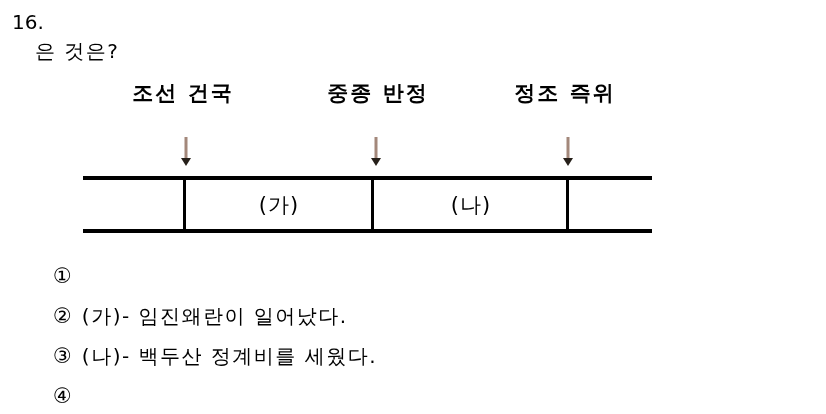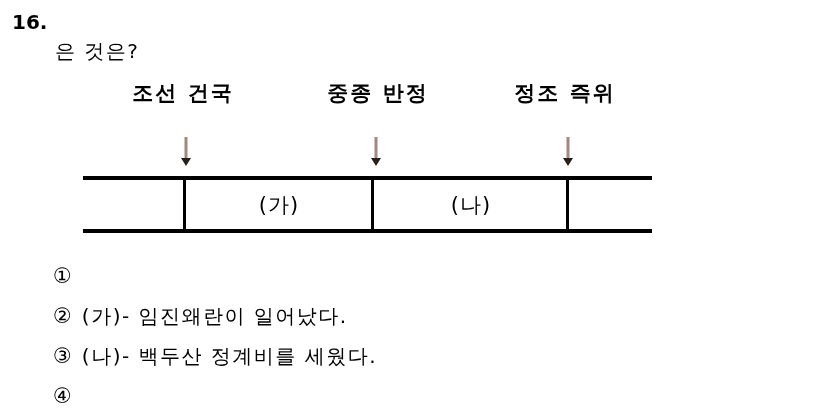--- a/index.html
+++ b/index.html
@@ -6,23 +6,23 @@
   body {
     width: 826px; height: 414px;
     background: #ffffff; color: #000000;
     font-family: "DejaVu Sans", "Liberation Sans", sans-serif;
     position: relative; overflow: hidden;
   }
 
   
   .question { position: absolute; left: 12px; top: 8px; width: 806px;
               font-size: 20px; line-height: 29px; letter-spacing: 1.5px; }
-  .qrow { display: flex; font-weight: bold; }
+  .qrow { display: flex; }
   .qnum { flex: 0 0 43px; letter-spacing: 0; }
-  .qline2 { margin-left: 43px; }
+  .qline2 { margin-left: 23px; }
 
   
   .event-label { position: absolute; top: 79px; transform: translateX(-50%);
                  font-weight: bold; font-size: 21px; letter-spacing: 2px;
                  white-space: nowrap; }
   .ev1 { left: 183px; } .ev2 { left: 378px; } .ev3 { left: 565px; }
 
   
   .arrow { position: absolute; top: 137px; width: 16px; height: 31px;
            transform: translateX(-50%); }

